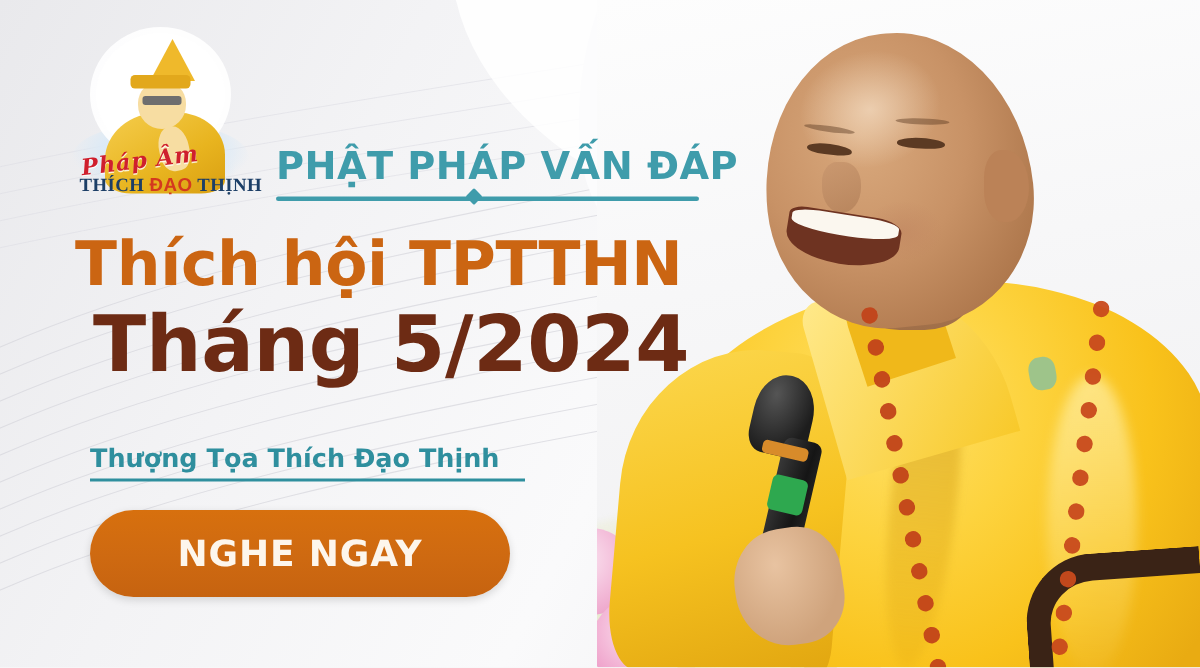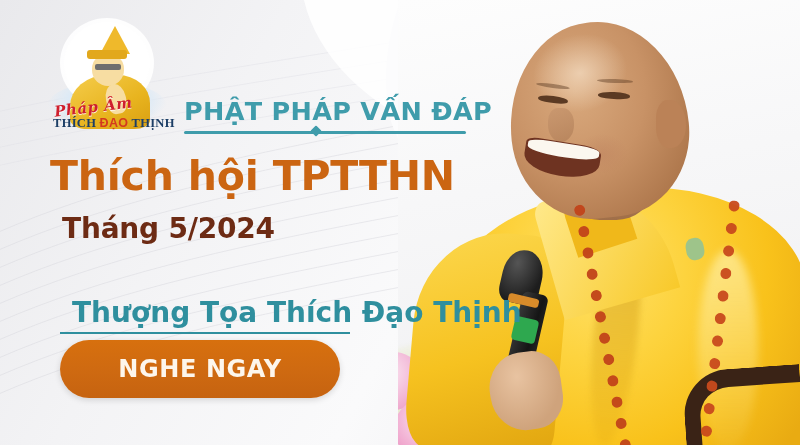--- a/index.html
+++ b/index.html
@@ -326,37 +326,35 @@
 
   .title-1 {
     position:absolute; left:50px; top:152px;
     font-size:41px; font-weight:700; letter-spacing:-.2px;
     color:#cb6512;
     font-family:"DejaVu Sans", sans-serif;
     white-space:nowrap;
   }
   .title-2 {
     position:absolute; left:62px; top:200px;
-    font-size:28px; font-weight:700; letter-spacing:-.2px;
+    font-size:52px; font-weight:700; letter-spacing:-.2px;
     color:#6d2b14;
     font-family:"DejaVu Sans", sans-serif;
     white-space:nowrap;
-    margin-top:12px;
   }
 
   .speaker {
     position:absolute; left:60px; top:296px;
     width:292px;
   }
   .speaker-text {
-    font-size:28px; font-weight:700;
+    font-size:17px; font-weight:700;
     color:#2f8f9e;
     font-family:"DejaVu Sans", sans-serif;
     white-space:nowrap;
-    margin-left:12px;
   }
   .speaker-rule {
     margin-top:3px; height:2px; width:290px;
     background:#2f8f9e;
   }
 
   .cta {
     position:absolute; left:60px; top:340px;
     width:280px; height:58px;
     border:none; cursor:pointer;

